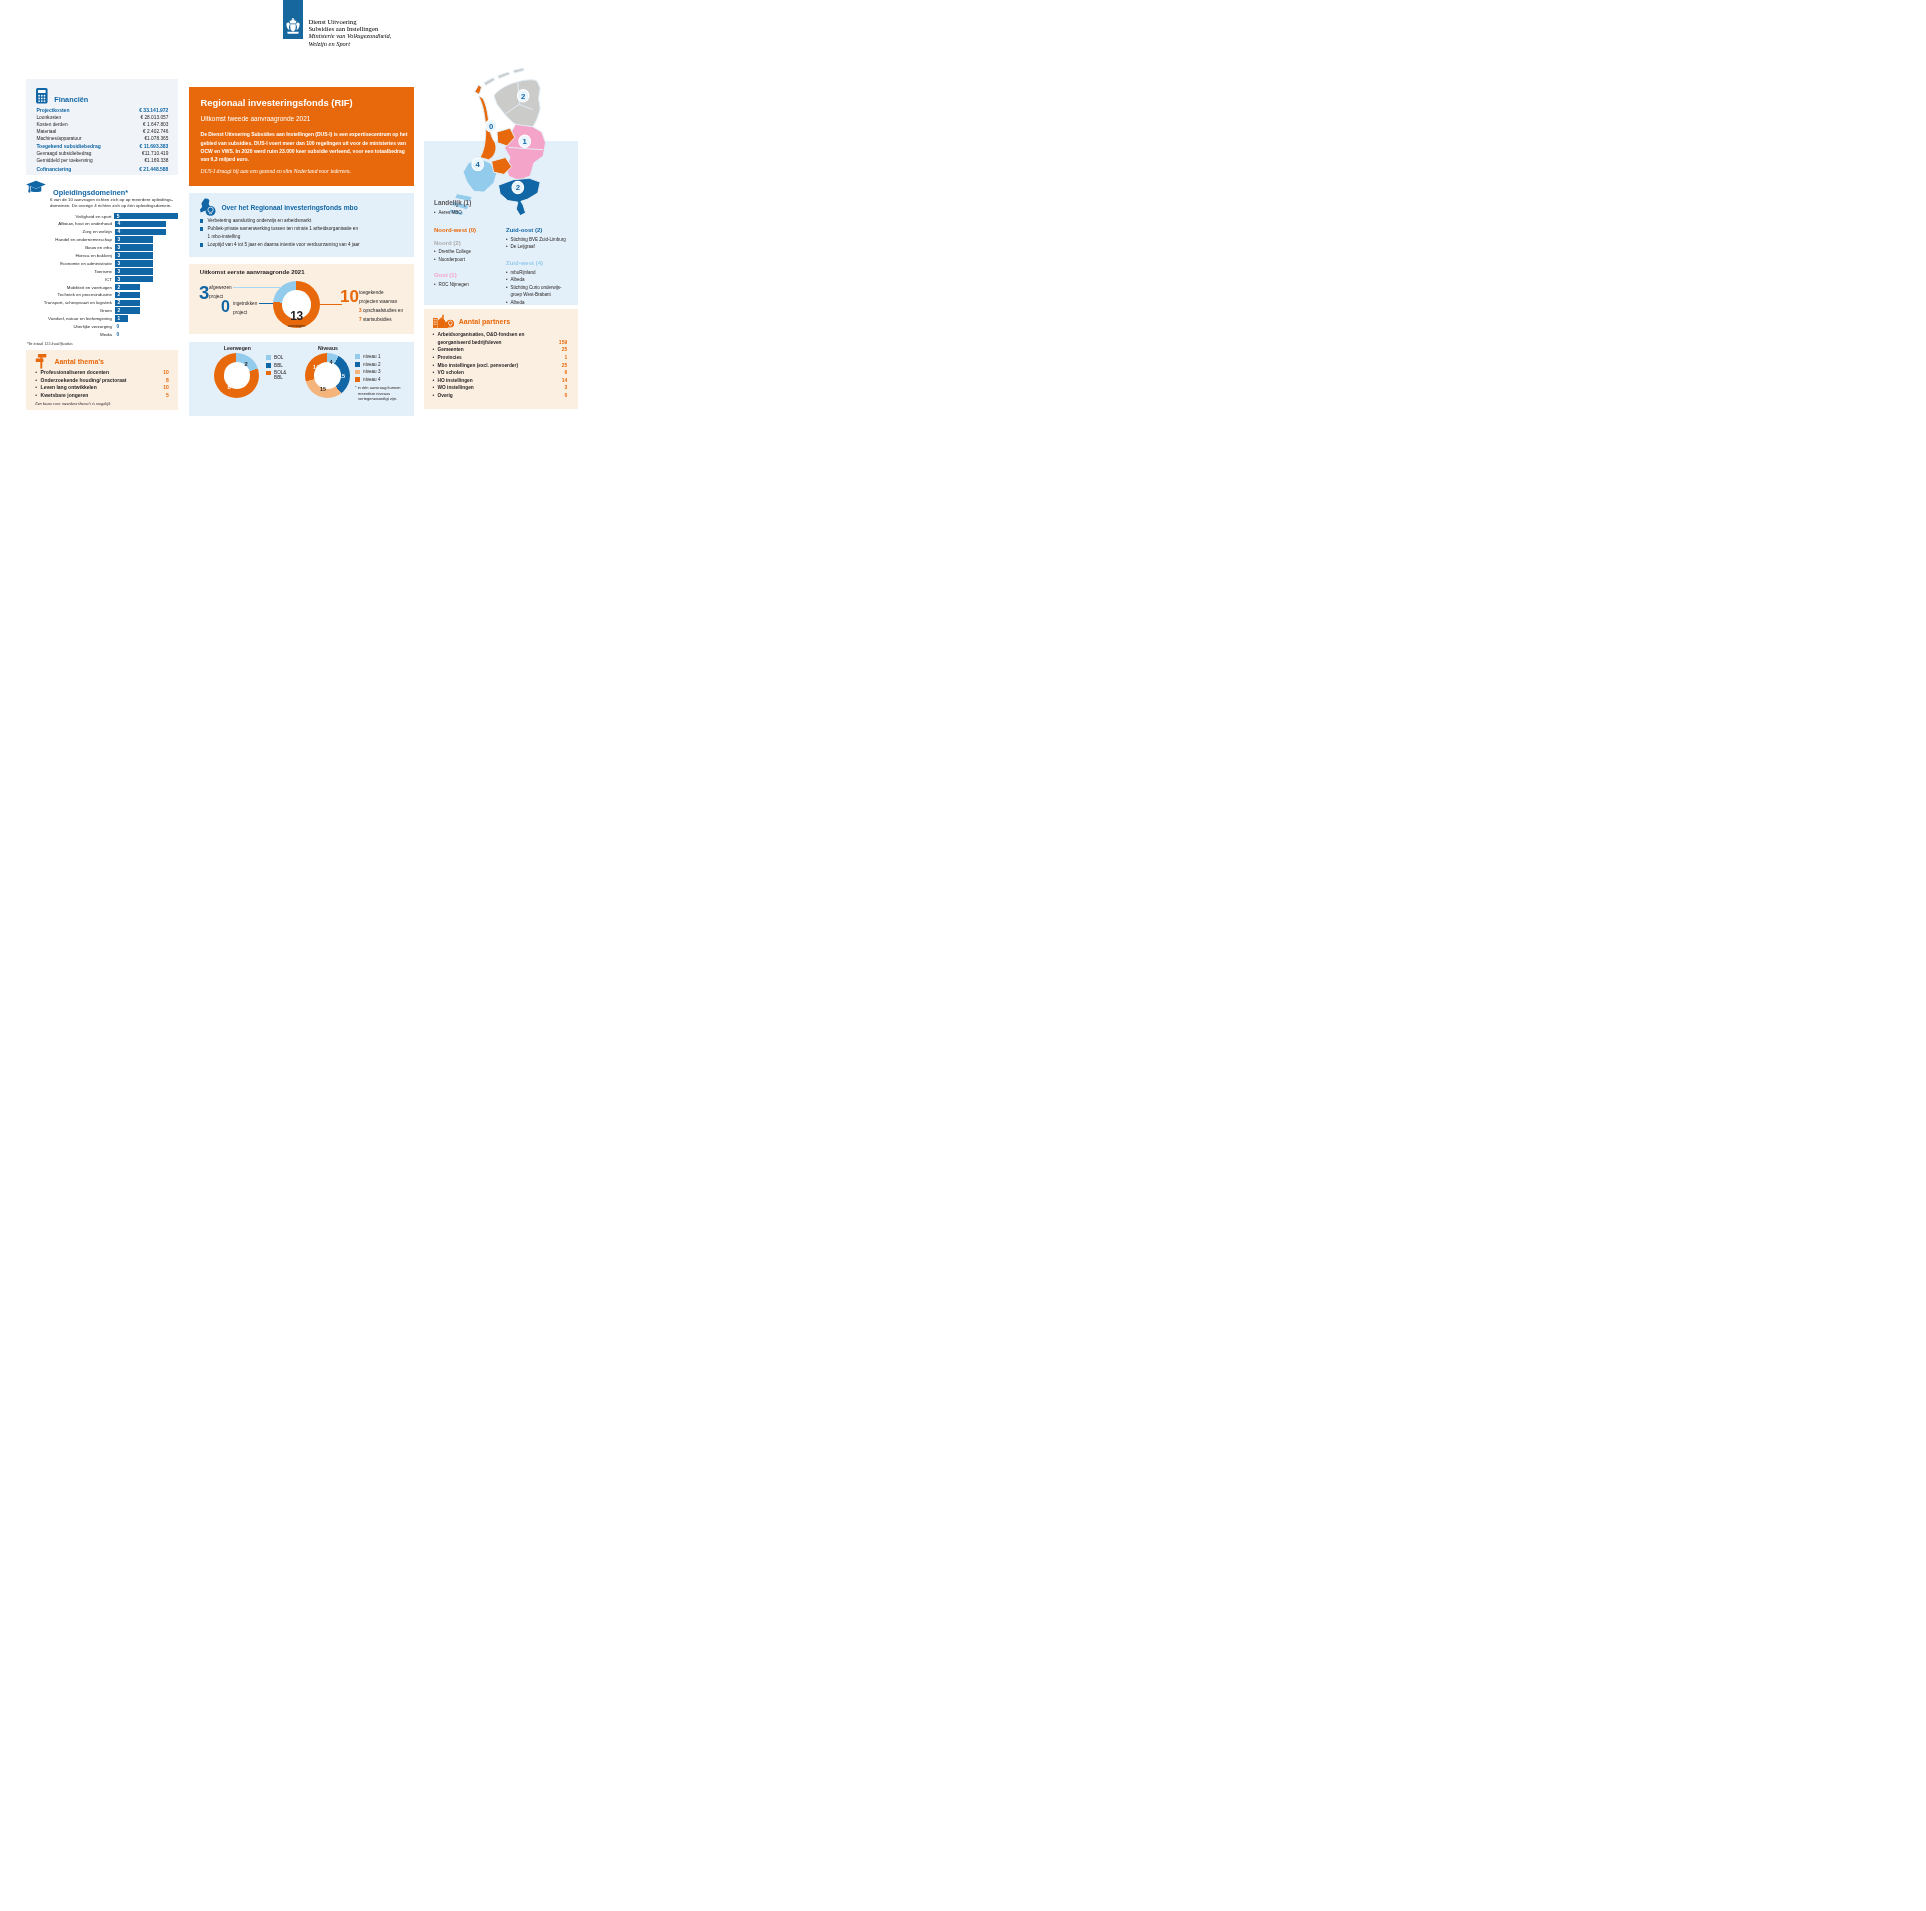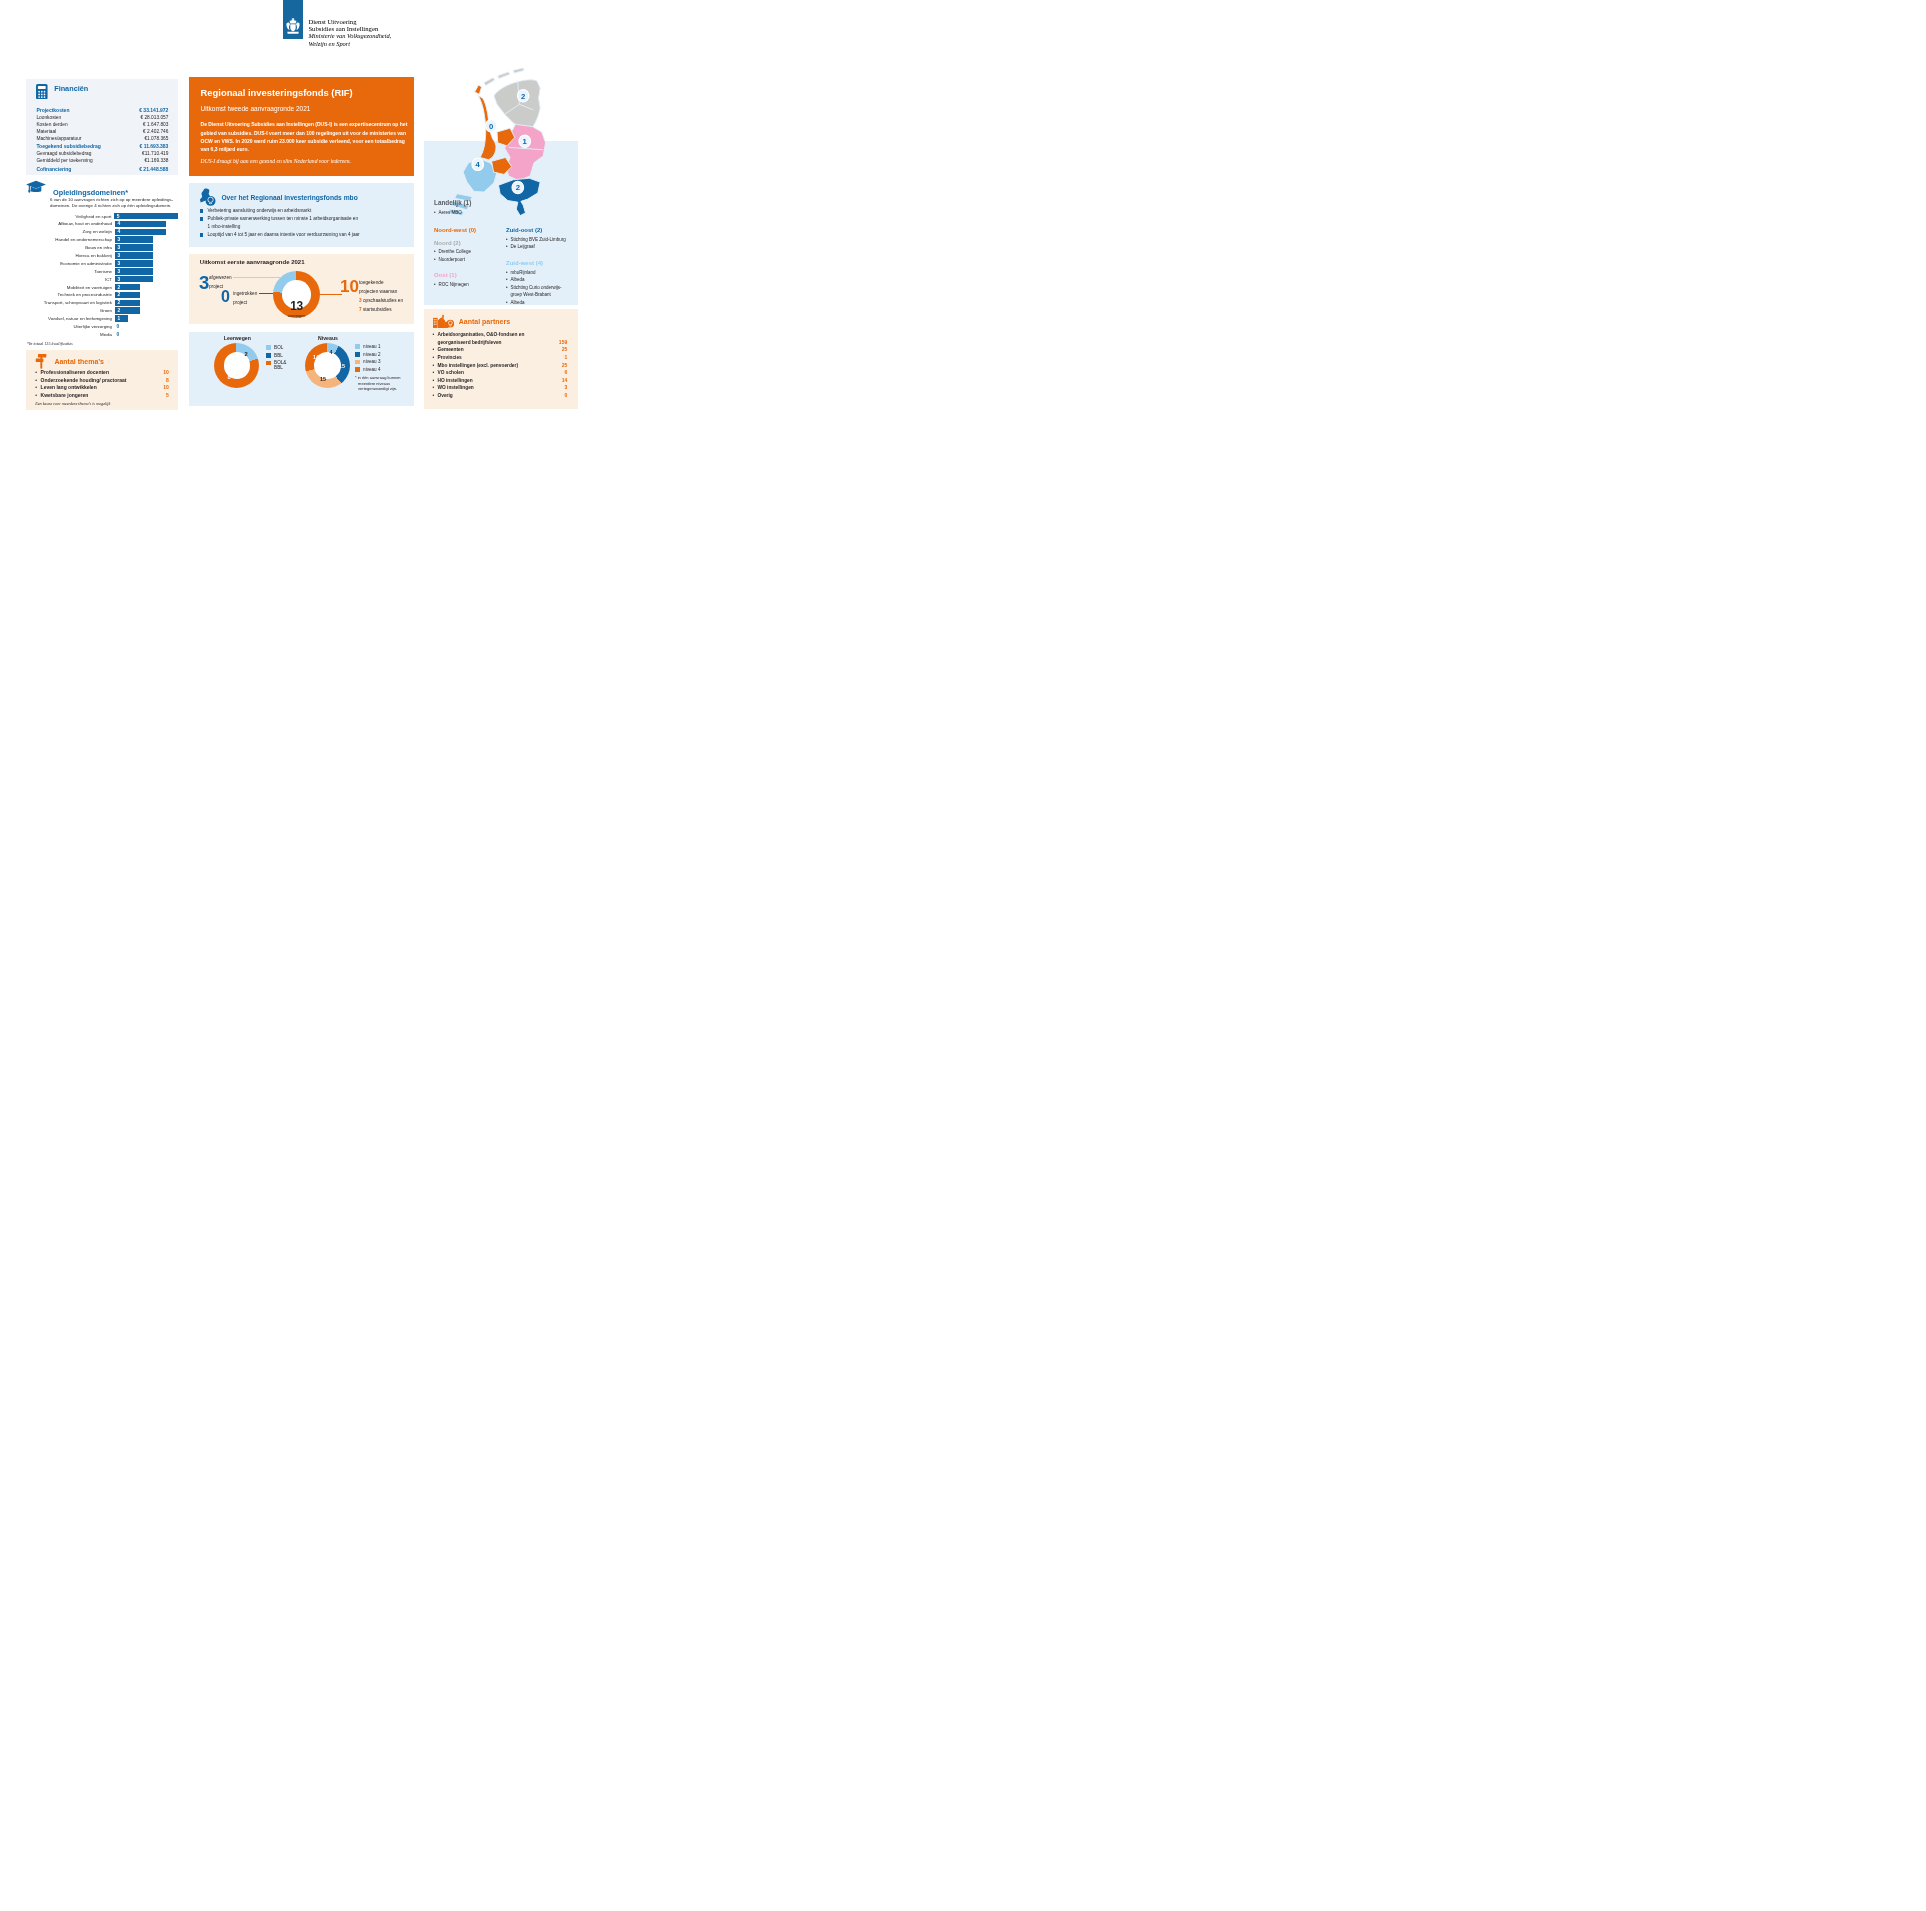--- a/index.html
+++ b/index.html
@@ -12,26 +12,26 @@
   }
   
   .logo{position:absolute;left:283px;top:0;display:flex;}
   .logo-bar{width:20px;height:39px;background:#15679E;position:relative;}
   .logo-bar svg{position:absolute;left:50%;bottom:3.1px;transform:translateX(-50%);}
   .logo-text{margin-left:5.4px;padding-top:17.7px;font-family:"Liberation Serif",serif;line-height:7.3px;}
   .logo-text .l1{font-size:6.7px;color:#000;}
   .logo-text .l2{font-size:6.4px;font-style:italic;color:#000;}
   
   .col-left{position:absolute;left:26px;top:79px;width:152px;}
-  .col-mid{position:absolute;left:189px;top:77px;width:225px;}
+  .col-mid{position:absolute;left:189px;top:87px;width:225px;}
   .col-right{position:absolute;left:424px;top:79px;width:154px;}
   .panel{box-sizing:border-box;}
   
   .panel-fin{background:var(--panelgrey);height:96px;padding:4.6px 9.6px 0 10.4px;}
-  .fin-head{display:flex;align-items:flex-start;height:20px;}
+  .fin-head{display:flex;align-items:flex-end;height:20px;}
   .fin-head h2{color:var(--blue);font-size:7.3px;margin:0 0 0 6.2px;}
   .fin-rows{margin-top:3.1px;}
   .fin-row{display:flex;justify-content:space-between;font-size:4.8px;line-height:7px;}
   .fin-row.em{color:var(--blue);font-weight:bold;font-size:5px;}
   .fin-row.gap{margin-top:1.5px;}
   
   .opl-head{display:flex;align-items:center;margin-top:4.6px;height:17px;}
   .opl-head h2{color:var(--blue);font-size:7.3px;margin:8px 0 0 7px;}
   .opl-intro{margin:0.8px 0 0 24px;font-size:4.4px;line-height:5.6px;}
   .opl-chart{margin-top:3.5px;}

